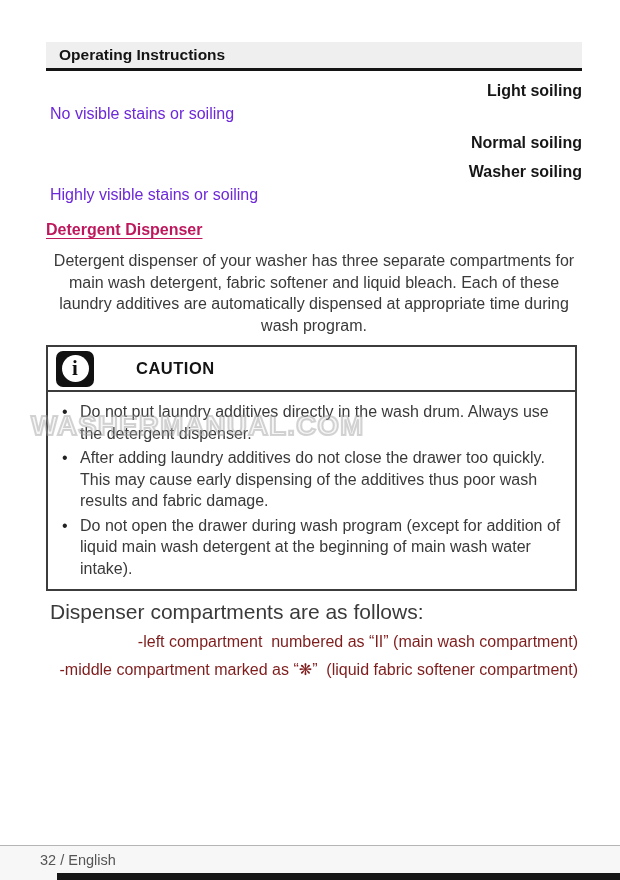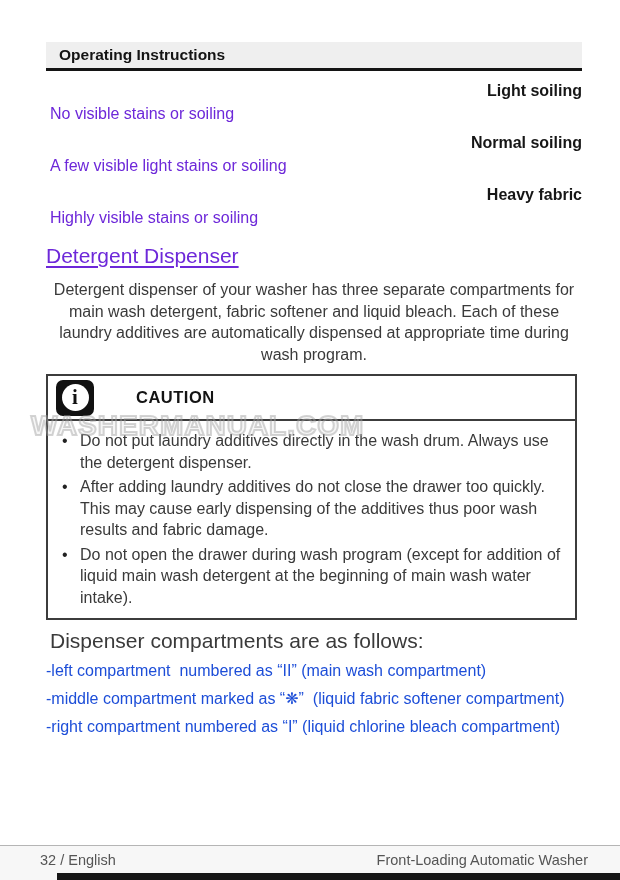--- a/index.html
+++ b/index.html
@@ -35,23 +35,23 @@
     text-align: right;
   }
   .soiling-desc {
     margin-top: 5px;
     padding-left: 4px;
     font-size: 16px;
     color: #6d28d9;
   }
   .section-title {
     margin-top: 17px;
-    font-size: 21px;
-    font-weight: normal;
-    color: #6d28d9;
+    font-size: 16px;
+    font-weight: bold;
+    color: #be185d;
     text-decoration: underline;
     text-underline-offset: 3px;
   }
   .intro {
     margin-top: 11px;
     padding-left: 4px;
     width: 532px;
     font-size: 16px;
     line-height: 21.5px;
     color: #3a3a3a;
@@ -122,23 +122,24 @@
   .dispenser-lead {
     margin-top: 9px;
     padding-left: 4px;
     font-size: 21px;
     color: #3a3a3a;
   }
   .dispenser-item {
     margin-top: 7px;
     font-size: 16px;
     line-height: 21px;
-    color: #1d4ed8;
+    color: #7f1d1d;
     white-space: pre-wrap;
     width: 532px;
+    text-align: right;
   }
   .watermark {
     position: absolute;
     top: 410px;
     left: 31px;
     font-size: 28px;
     font-weight: bold;
     letter-spacing: 1px;
     color: rgba(190, 190, 190, 0.14);
     -webkit-text-stroke: 2px rgba(160, 160, 160, 0.45);
@@ -178,22 +179,21 @@
   <div class="content">
 
     <div class="header-bar">
       <span>Operating Instructions</span>
     </div>
 
     <div>
       <div class="soiling-title">Light soiling</div>
       <div class="soiling-desc">No visible stains or soiling</div>
       <div class="soiling-title">Normal soiling</div>
-      <div class="soiling-desc">A few visible light stains or soiling</div>
-      <div class="soiling-title">Heavy fabric</div>
+      <div class="soiling-title">Washer soiling</div>
       <div class="soiling-desc">Highly visible stains or soiling</div>
     </div>
 
     <div class="section-title">Detergent Dispenser</div>
 
     <div class="intro">Detergent dispenser of your washer has three separate compartments for main wash detergent, fabric softener and liquid bleach. Each of these laundry additives are automatically dispensed at appropriate time during wash program.</div>
 
     <div class="caution-box">
       <div class="caution-header">
         <span class="info-badge">
@@ -215,28 +215,26 @@
         <div class="caution-item">
           <span class="bullet">•</span>
           <span>Do not open the drawer during wash program (except for addition of liquid main wash detergent at the beginning of main wash water intake).</span>
         </div>
       </div>
     </div>
 
     <div class="dispenser-lead">Dispenser compartments are as follows:</div>
     <div class="dispenser-item">-left compartment  numbered as “II” (main wash compartment)</div>
     <div class="dispenser-item">-middle compartment marked as “❋”  (liquid fabric softener compartment)</div>
-    <div class="dispenser-item">-right compartment numbered as “I” (liquid chlorine bleach compartment)</div>
 
   </div>
 
   <div class="watermark">WASHERMANUAL.COM</div>
 
   <div class="footer">
     <div class="footer-row">
       <span>32 / English</span>
-      <span>Front-Loading Automatic Washer</span>
     </div>
   </div>
 
   <div class="bottom-bar"></div>
 
 </div>
 
 </body></html>

